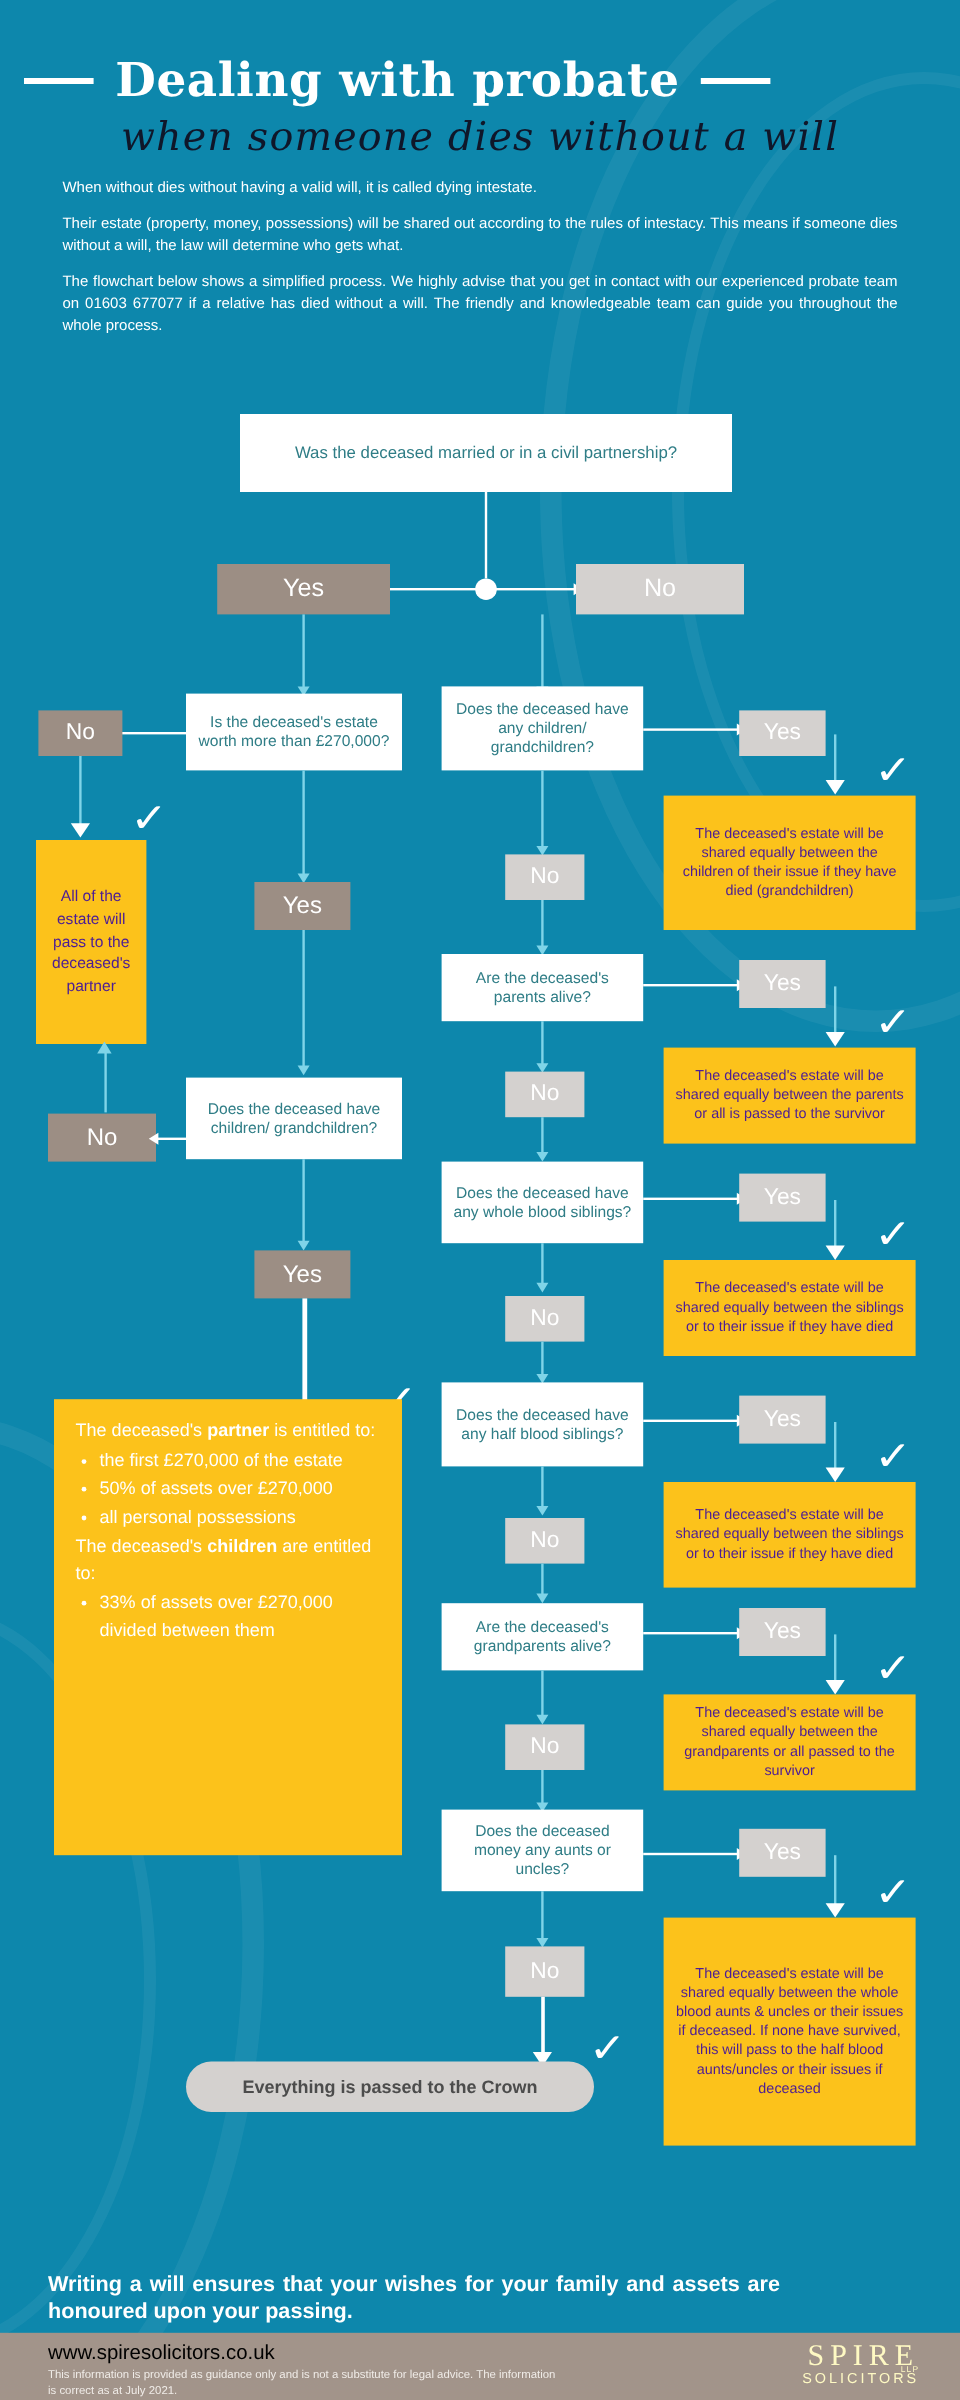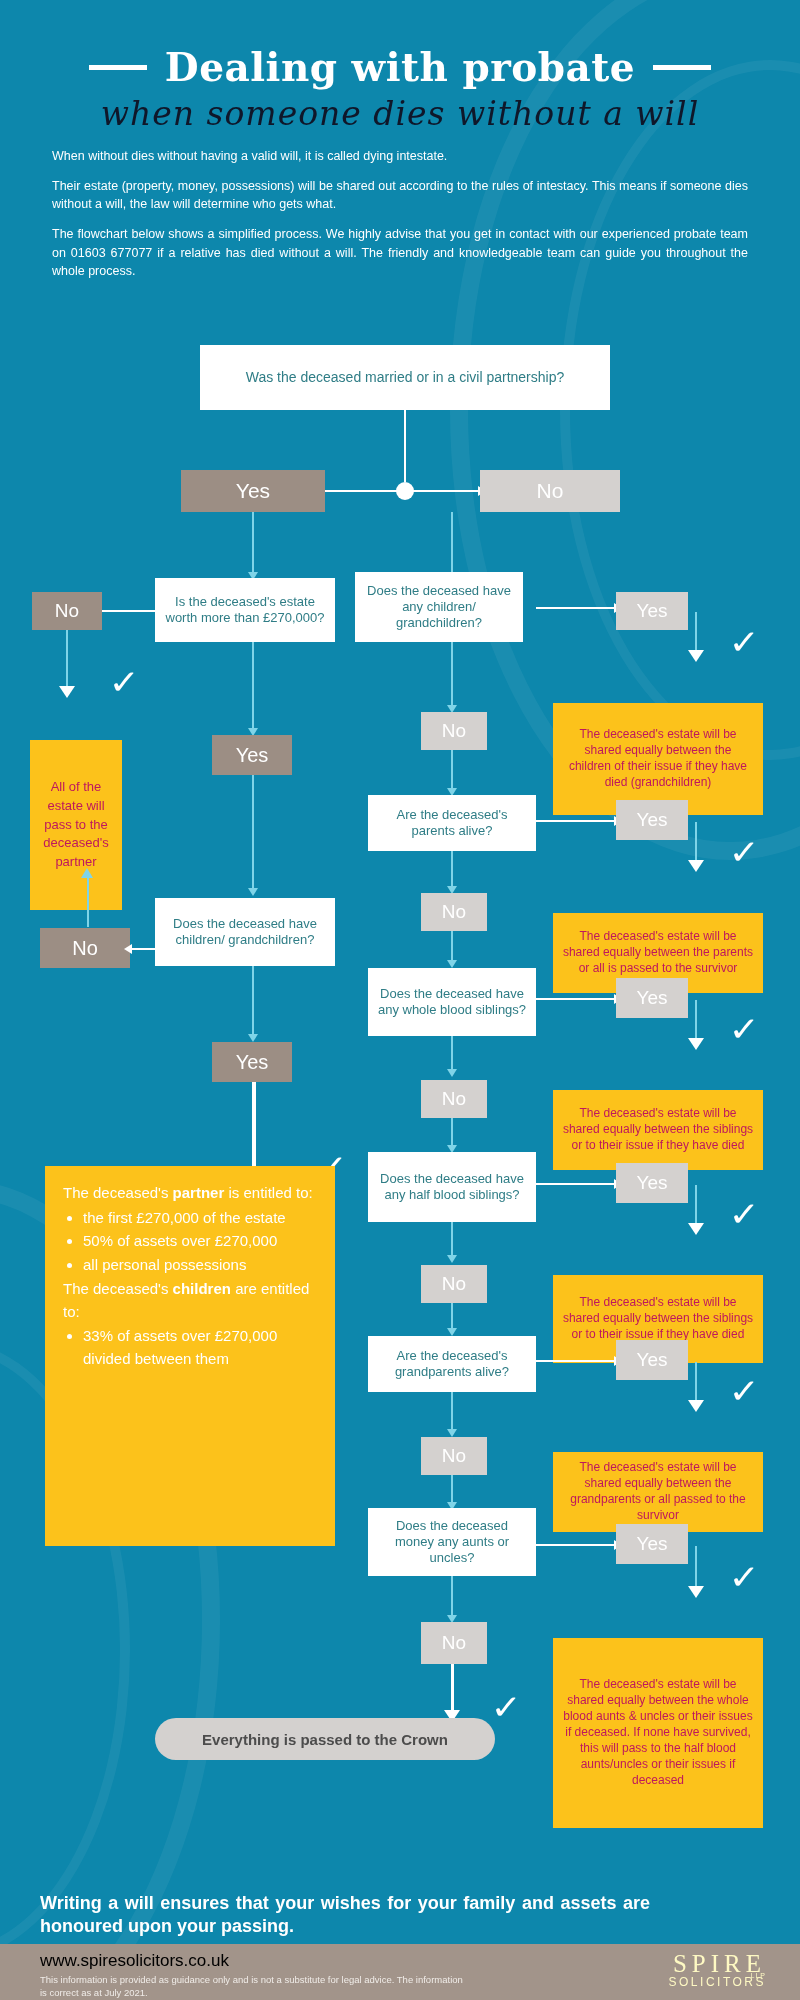--- a/index.html
+++ b/index.html
@@ -18,21 +18,21 @@
   }
   
   .swoosh { position:absolute; border-radius:50%; border: 18px solid rgba(255,255,255,0.055); pointer-events:none; }
   .sw1 { width: 560px; height: 900px; right:-210px; top:-40px; }
   .sw2 { width: 420px; height: 700px; right:-180px; top:60px; border-width:10px;}
   .sw3 { width: 520px; height: 880px; left:-300px; top:1180px; }
   .sw4 { width: 360px; height: 620px; left:-230px; top:1340px; border-width:10px;}
 
   
   .header { position:absolute; left:0; top:0; width:800px; }
-  .title-row { display:flex; align-items:center; justify-content:center; gap:18px; margin-top:44px;}
+  .title-row { display:flex; align-items:center; gap:18px; margin-top:44px;margin-left:20px;}
   .title-dash { width:58px; height:5px; background:#ffffff; display:block; }
   .main-title {
     font-family: "DejaVu Serif", serif;
     font-weight: bold;
     font-size: 39px;
     color: #ffffff;
     letter-spacing: .5px;
     white-space: nowrap;
   }
   .sub-title {
@@ -50,21 +50,21 @@
 
   
   .node { position:absolute; display:flex; align-items:center; justify-content:center; text-align:center; }
   .qbox {
     background:#ffffff; color:#2f7d86; font-size:14px; line-height:1.25;
     padding:6px 8px;
   }
   .ansbox { color:#ffffff; font-size:21px; }
   .ans-taupe { background:#9c8e84; }
   .ans-grey  { background:#d4d1cf; }
-  .yellowbox { background:#fcc21b; color:#be185d; font-size:12px; line-height:1.33; padding:8px 9px; text-align:center;margin-top:40px; }
+  .yellowbox { background:#fcc21b; color:#4c1d95; font-size:12px; line-height:1.33; padding:8px 9px; text-align:center; }
   .yellowbig { background:#fcc21b; color:#ffffff; font-size:15px; line-height:1.5; padding:16px 18px; text-align:left; }
   .yellowbig b { font-weight:bold; }
   .yellowbig ul { margin: 2px 0 2px 20px; }
   .yellowbig li { margin-bottom: 1px; }
   .crownbox { background:#d4d1cf; color:#4c4c4c; font-weight:bold; font-size:15px; }
 
   
   .ln { position:absolute; background:#7fd4e8; }
   .ln-w { position:absolute; background:#ffffff; }
   .dot { position:absolute; width:18px; height:18px; border-radius:50%; background:#ffffff; }
@@ -175,21 +175,21 @@
       <span>The deceased's </span><b>children</b><span> are entitled to:</span>
     </div>
     <ul>
       <li>33% of assets over £270,000 divided between them</li>
     </ul>
   </div>
 
   <div class="ln" style="left:451px; top:512px; width:2px; height:62px;"></div>
   <div class="arrow-d" style="left:447px; top:572px;"></div>
 
-  <div class="node qbox" style="left:355px; top:572px; width:168px; height:70px; font-size:13px;">Does the deceased have any children/ grandchildren?</div>
+  <div class="node qbox" style="left:368px; top:572px; width:168px; height:70px; font-size:13px;">Does the deceased have any children/ grandchildren?</div>
   <div class="ln-w" style="left:536px; top:607px; width:80px; height:2px;"></div>
   <div class="arrow-r" style="left:614px; top:603px;"></div>
   <div class="node ansbox ans-grey" style="left:616px; top:592px; width:72px; height:38px; font-size:19px;">Yes</div>
   <div class="ln" style="left:695px; top:612px; width:2px; height:42px;"></div>
   <div class="arrow-d-w" style="left:688px; top:650px;"></div>
   <div class="tick" style="left:730px; top:625px;">✓</div>
   <div class="node yellowbox" style="left:553px; top:663px; width:210px; height:112px;">The deceased's estate will be shared equally between the children of their issue if they have died (grandchildren)</div>
 
   <div class="ln" style="left:451px; top:642px; width:2px; height:66px;"></div>
   <div class="arrow-d" style="left:447px; top:705px;"></div>

